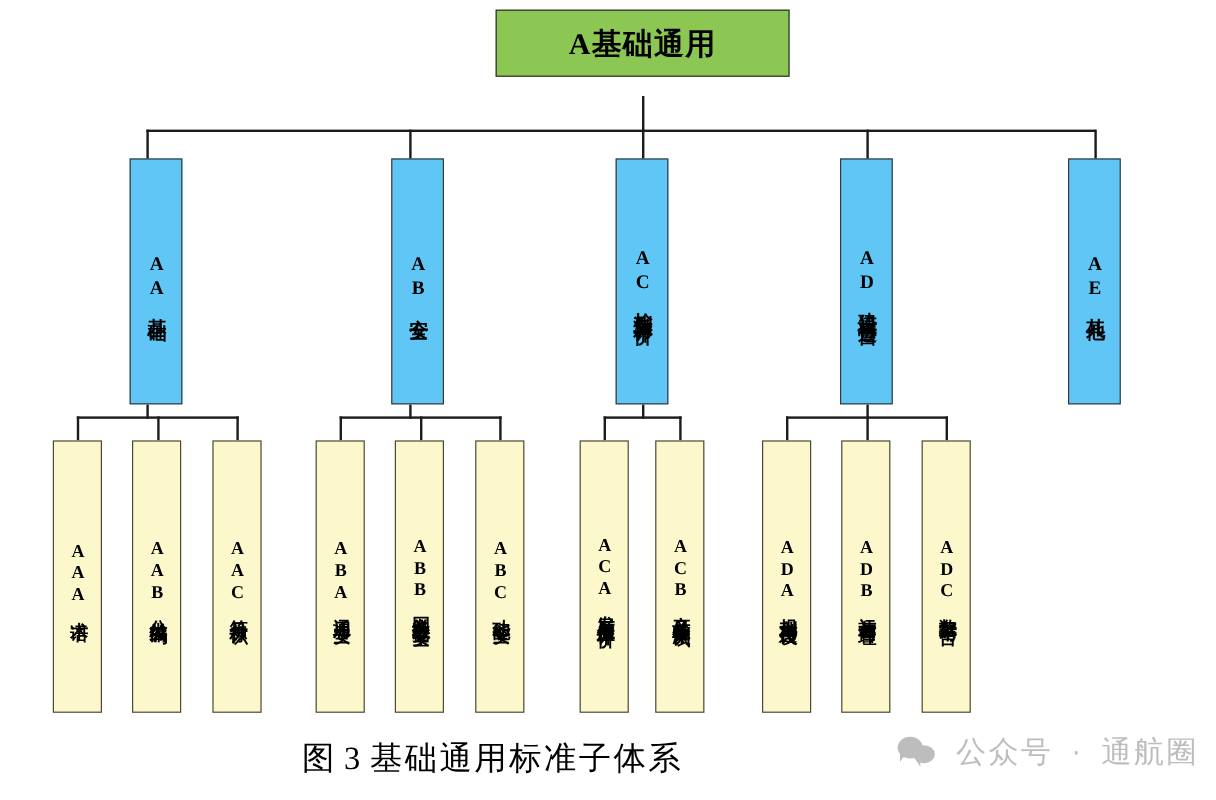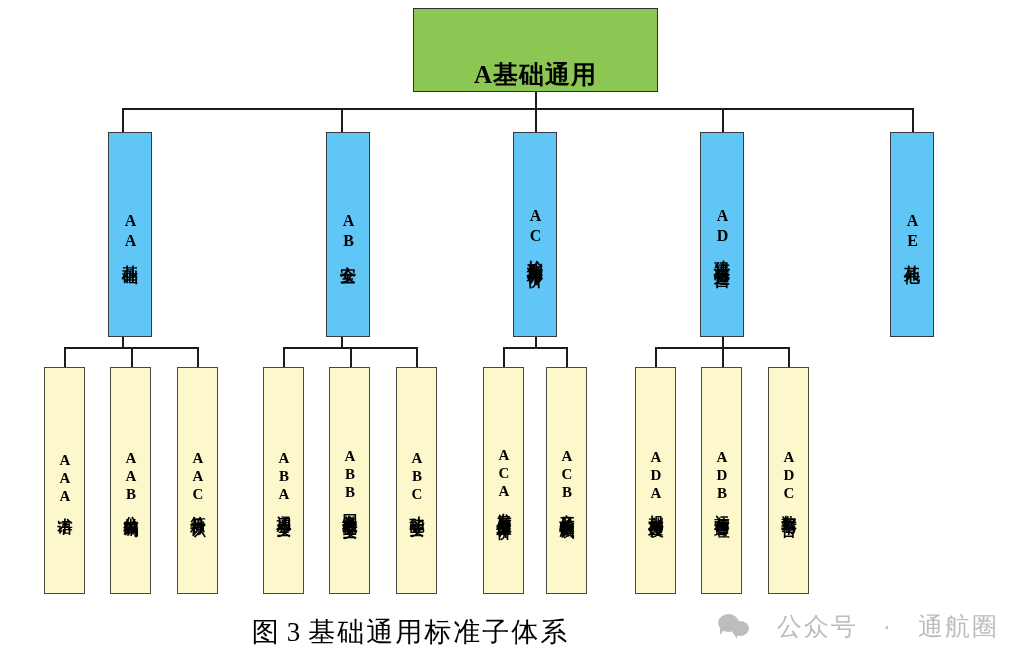--- a/index.html
+++ b/index.html
@@ -80,21 +80,21 @@
   }
   #caption .num { margin: 0 6px; }
 
   
   #watermark {
     position: absolute;
     right: 14px;
     top: 610px;
     display: flex;
     align-items: center;
-    gap: 25px;
+    gap: 15px;
     color: #bdbdbd;
     font-size: 25px;
     font-family: "Liberation Sans", "DejaVu Sans", sans-serif;
     letter-spacing: 2px;
     white-space: nowrap;
   }
   #watermark .wechat-icon {
     display: inline-block;
     width: 34px;
     height: 28px;
@@ -162,21 +162,21 @@
     <div class="line v" style="left:503px; top:347px; height:20px;"></div>
     <div class="line v" style="left:566px; top:347px; height:20px;"></div>
 
     <div class="line v" style="left:722px; top:337px; height:12px;"></div>
     <div class="line h" style="left:655px; top:347px; width:135px;"></div>
     <div class="line v" style="left:655px; top:347px; height:20px;"></div>
     <div class="line v" style="left:722px; top:347px; height:20px;"></div>
     <div class="line v" style="left:788px; top:347px; height:20px;"></div>
   </div>
 
-  <div class="node root" style="left:413px; top:8px; width:245px; height:84px;align-items:flex-end;">
+  <div class="node root" style="left:413px; top:8px; width:245px; height:56px;">
     <span>A基础通用</span>
   </div>
 
   <div class="node lvl2" style="left:108px; top:132px; width:44px; height:205px;">
     <span class="vtext">AA基础</span>
   </div>
 
   <div class="node lvl2" style="left:326px; top:132px; width:44px; height:205px;">
     <span class="vtext">AB安全</span>
   </div>

